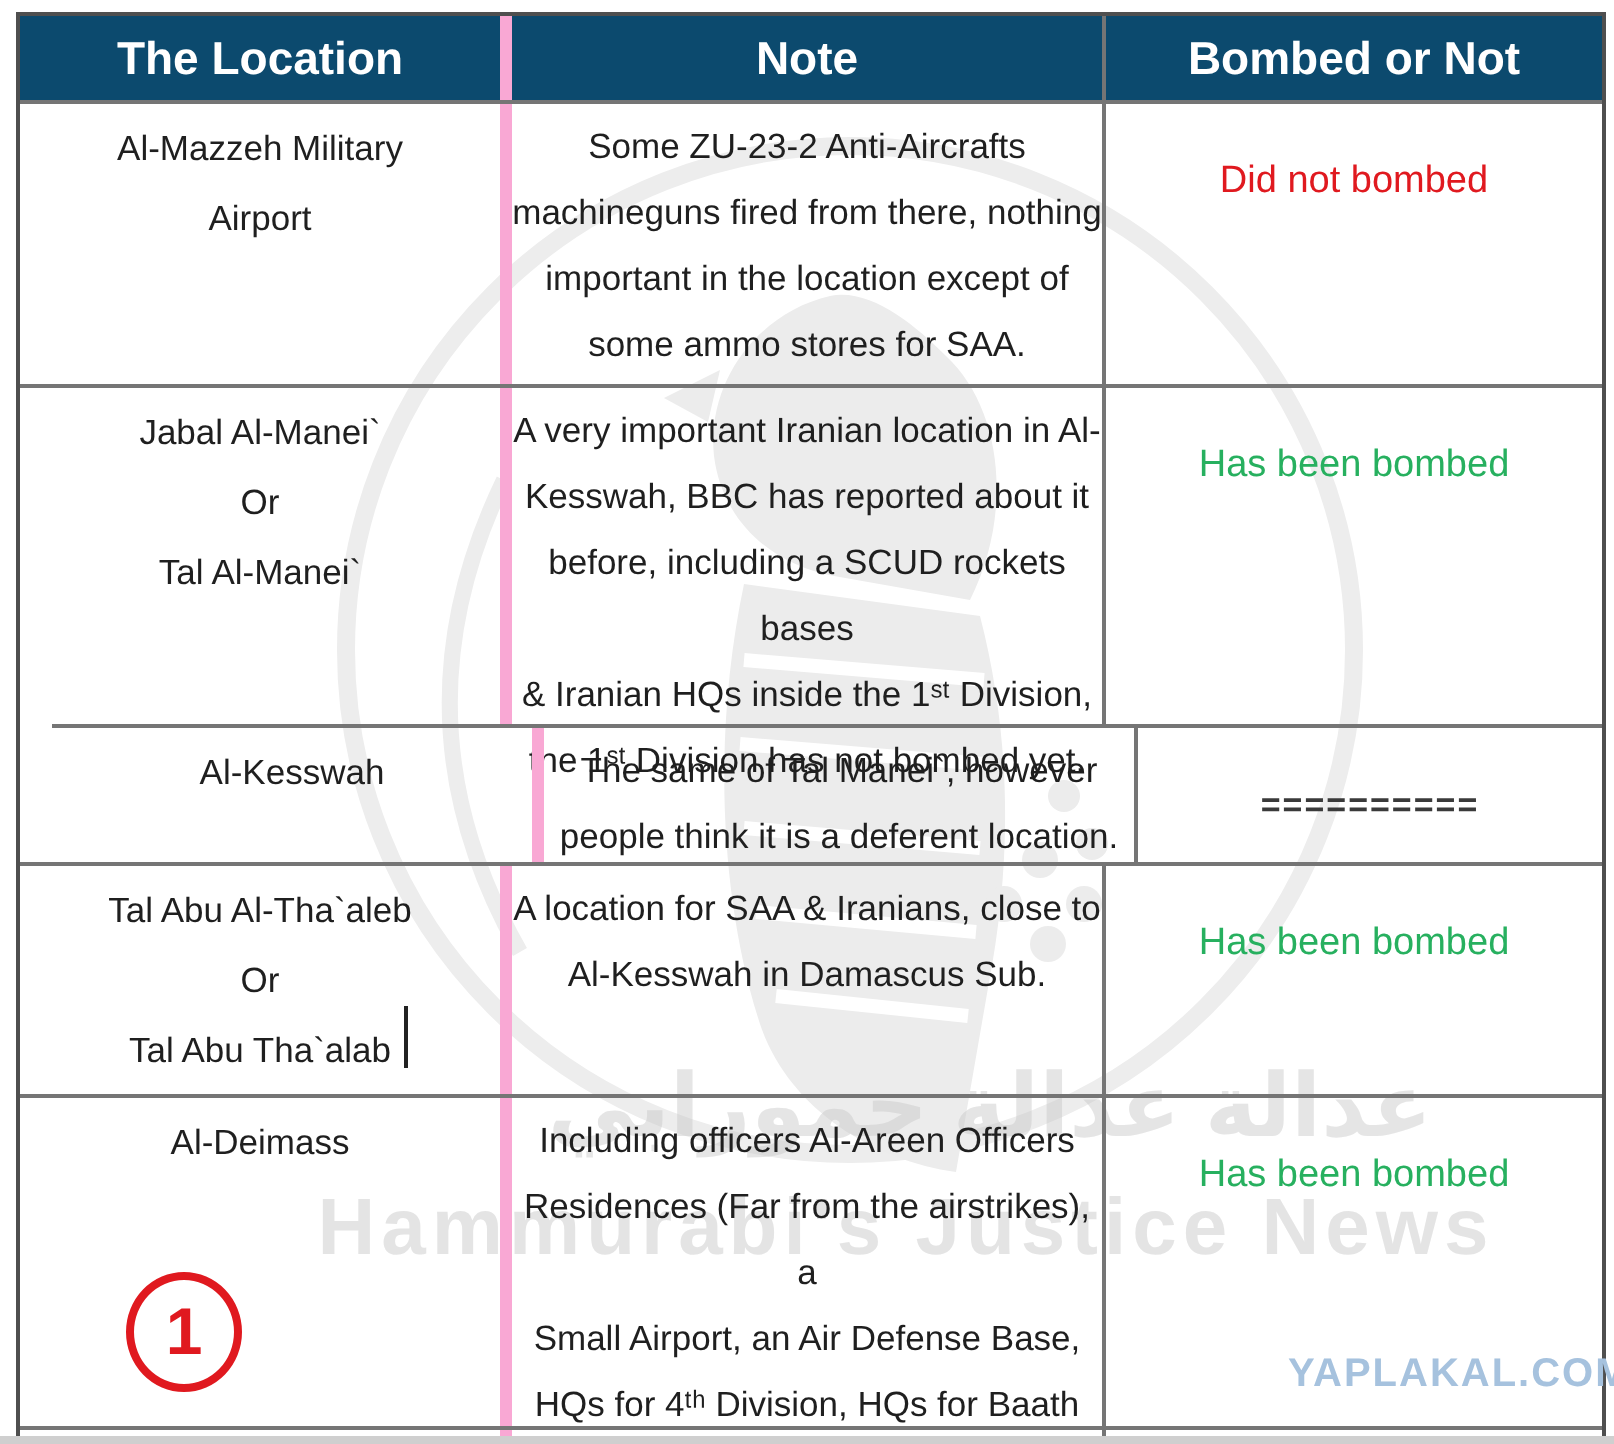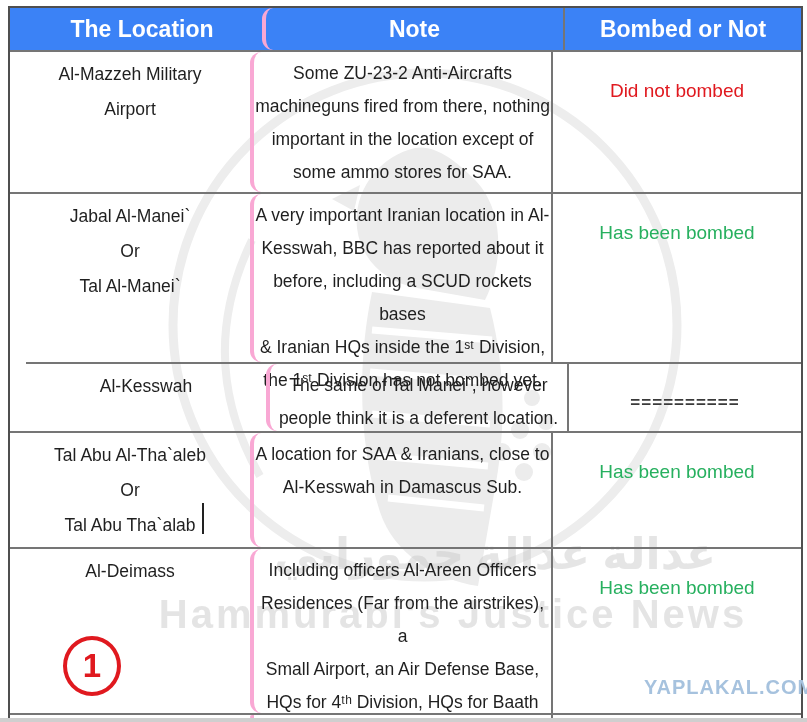--- a/index.html
+++ b/index.html
@@ -30,23 +30,23 @@
     border:2px solid #4f4f4f;box-sizing:border-box;
     background:transparent;
   }
   .row{display:flex;box-sizing:border-box;}
   .row + .row{border-top:2px solid #757575;}
   .cell{
     box-sizing:border-box;text-align:center;
     white-space:pre-line;overflow:visible;
   }
   .c1{width:240px;}
-  .c2{width:301px;border-left:4px solid #f9a8d4;border-radius:11px;}
+  .c2{width:301px;border-left:6px solid #f9a8d4;}
   .c3{flex:1;border-left:2px solid #757575;}
-  .hrow{height:42px;background:#3b82f6;padding-left:12px;}
+  .hrow{height:42px;background:#0c4a6e;}
   .hcell{
     color:#ffffff;font-size:23px;font-weight:bold;
     display:flex;align-items:center;justify-content:center;
     white-space:nowrap;
   }
   .loc,.note{
     padding-top:5px;font-size:17.5px;color:#1f1f1f;
   }
   .loc{line-height:35px;}
   .note{line-height:33px;}

